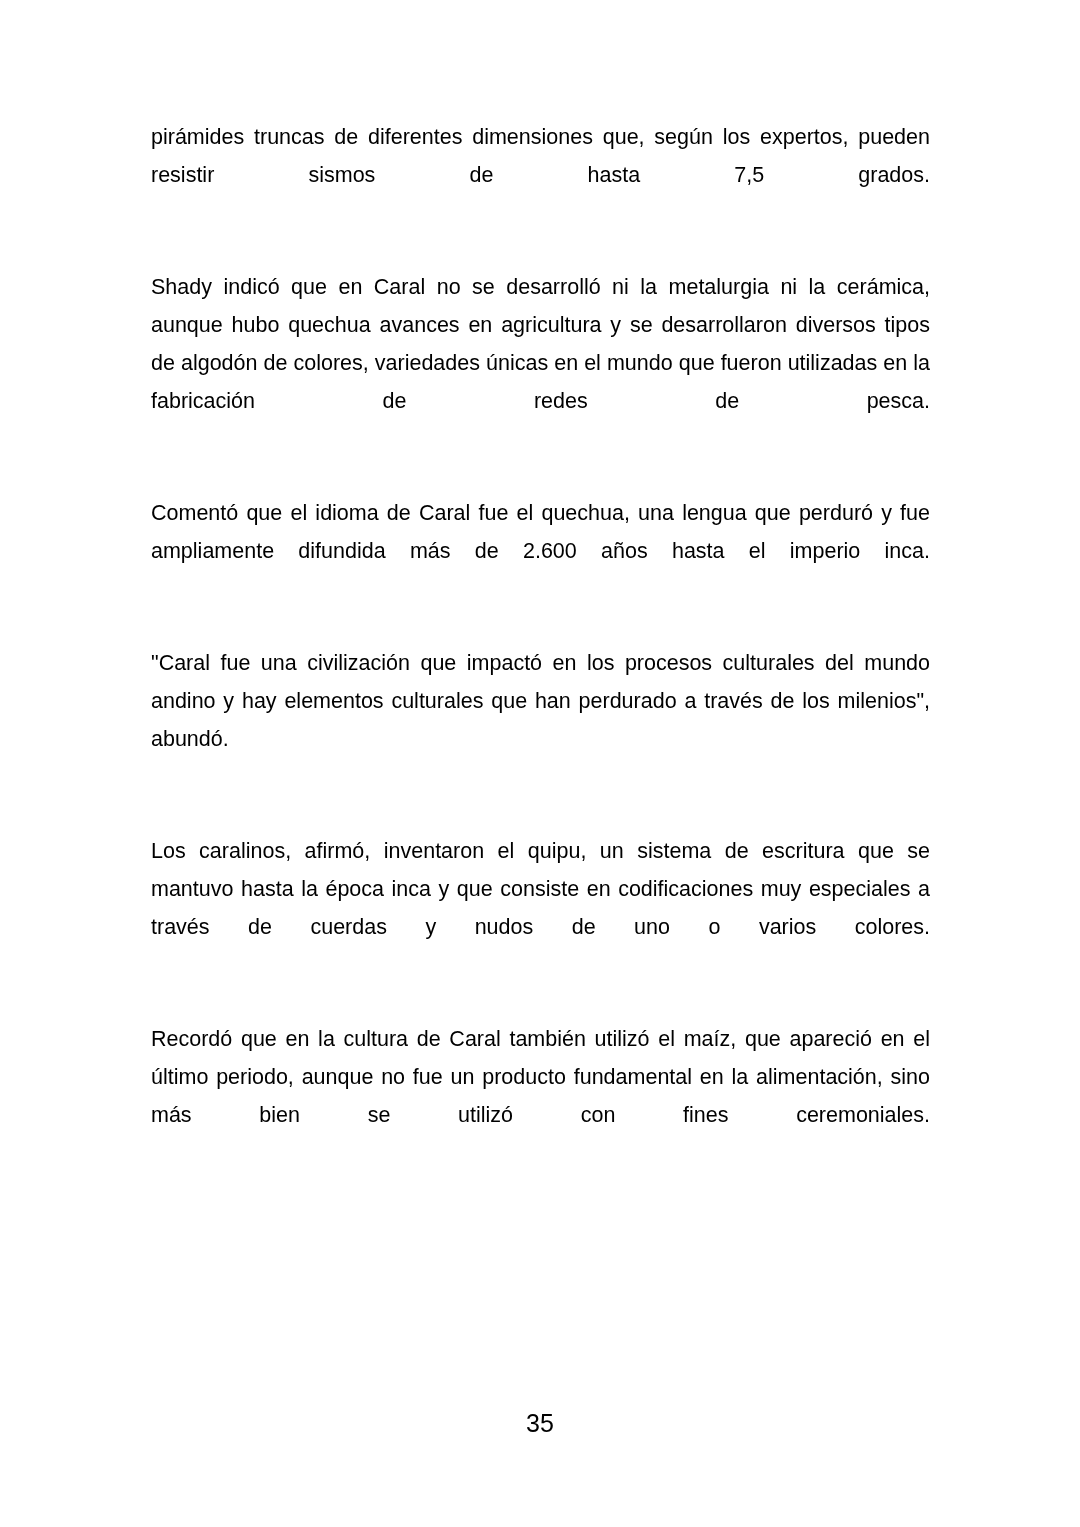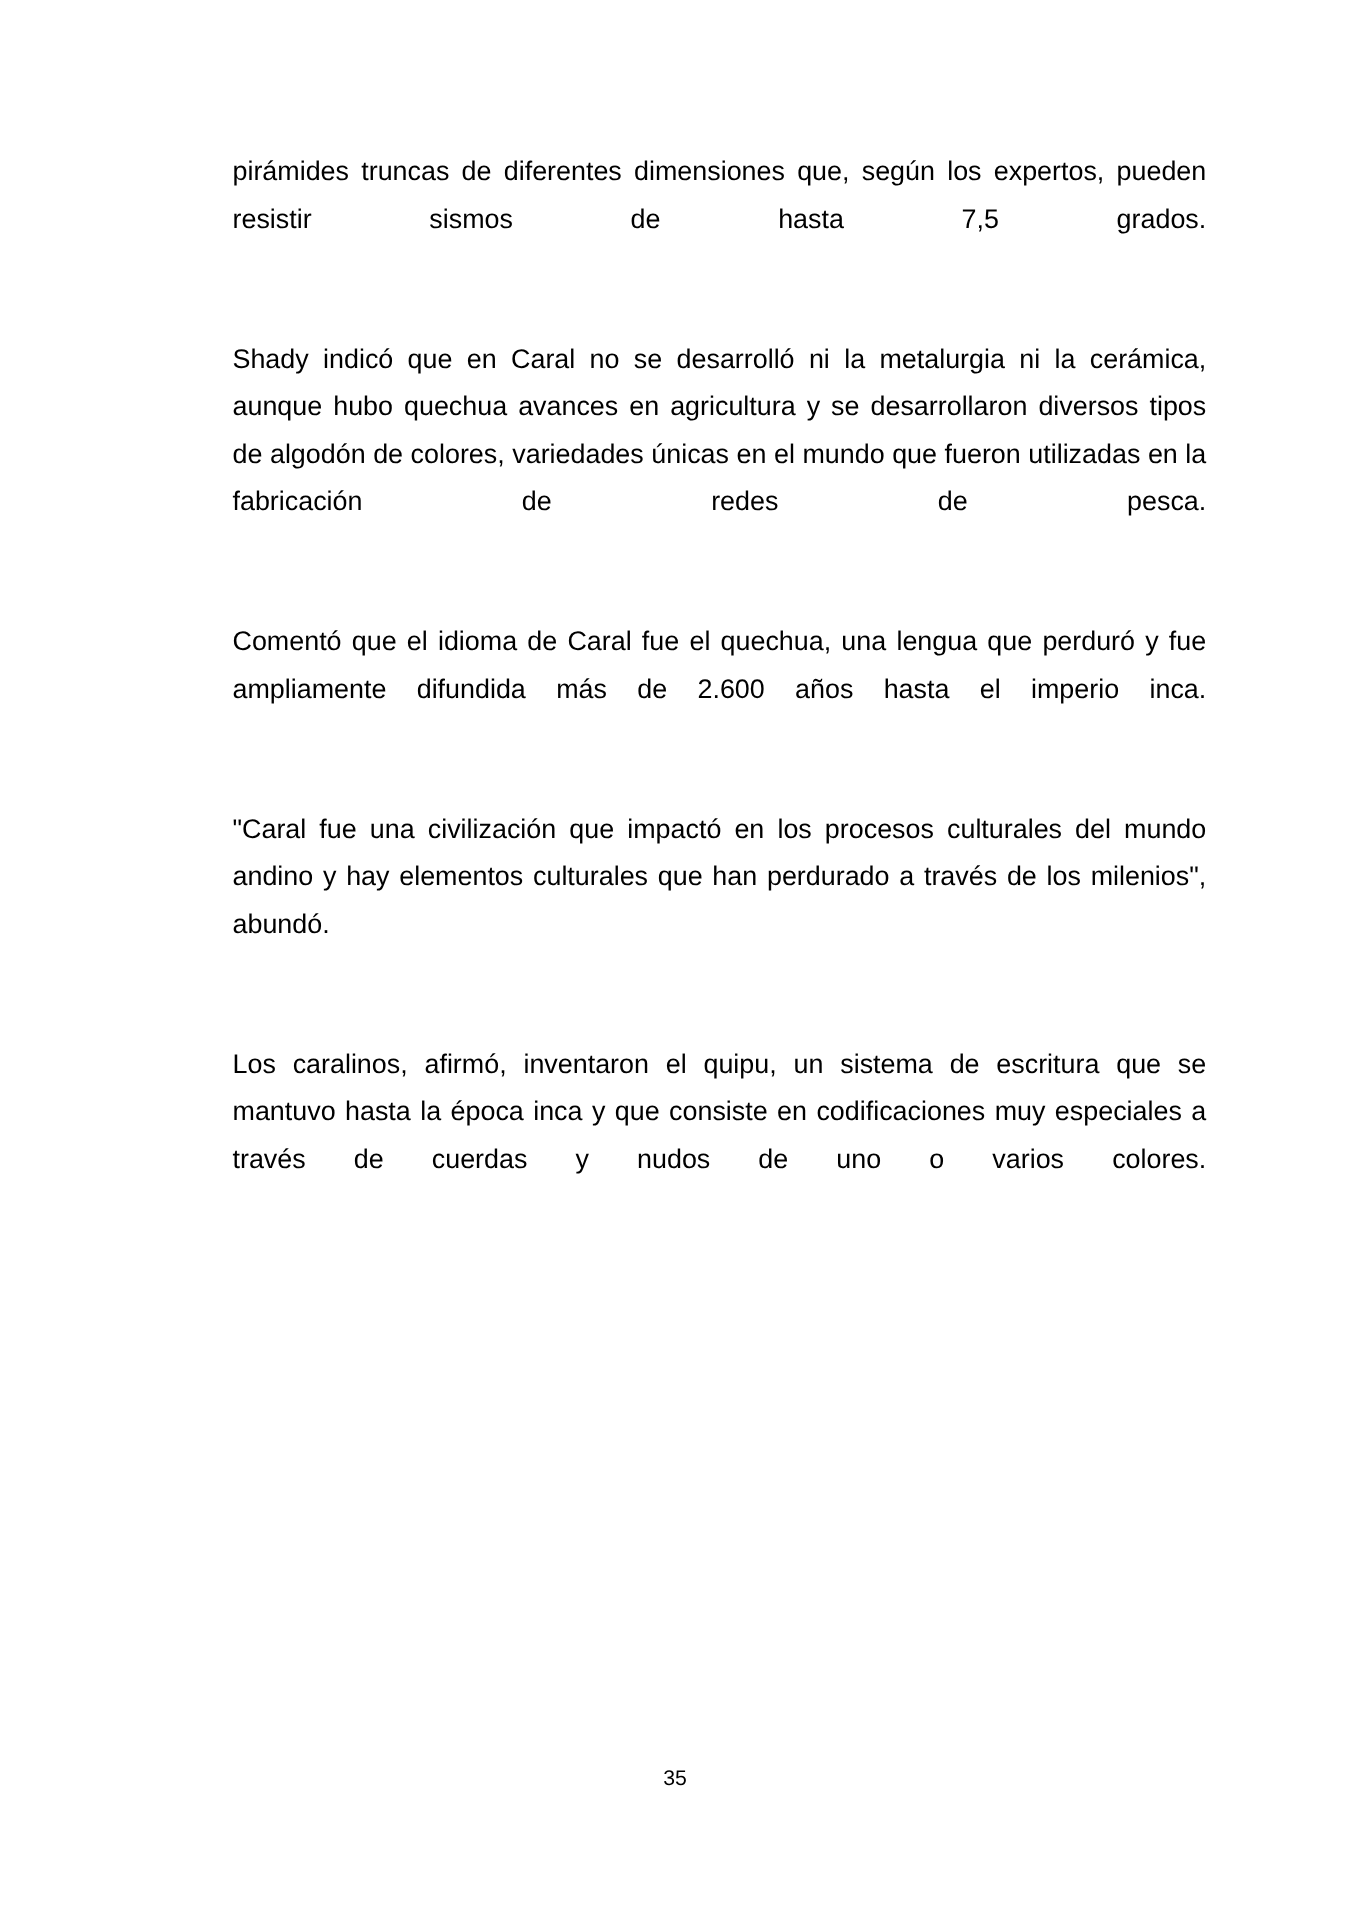--- a/index.html
+++ b/index.html
@@ -17,21 +17,20 @@
     margin: 0 auto;
     overflow: hidden;
     box-sizing: border-box;
   }
 
   .text-column {
     position: absolute;
     left: 151px;
     top: 118px;
     width: 779px;
-    margin-left: 35px;
   }
 
   .doc-paragraph {
     font-family: "Liberation Sans", "DejaVu Sans", sans-serif;
     font-size: 21.5px;
     line-height: 38px;
     color: #000000;
     text-align: justify;
     text-justify: inter-word;
     margin: 0 0 36px 0;
@@ -51,21 +50,21 @@
     width: 100%;
   }
 
   .page-number {
     position: absolute;
     left: 0;
     right: 0;
     top: 1409px;
     text-align: center;
     font-family: "Liberation Sans", "DejaVu Sans", sans-serif;
-    font-size: 17px;
+    font-size: 25px;
     line-height: 28px;
     color: #000000;
   }
 </style>
 </head>
 <body>
 
 <div class="page">
 
   <div class="text-column">
@@ -73,19 +72,20 @@
     <p class="doc-paragraph">pirámides truncas de diferentes dimensiones que, según los expertos, pueden resistir sismos de hasta 7,5 grados.</p>
 
     <p class="doc-paragraph">Shady indicó que en Caral no se desarrolló ni la metalurgia ni la cerámica, aunque hubo quechua avances en agricultura y se desarrollaron diversos tipos de algodón de colores, variedades únicas en el mundo que fueron utilizadas en la fabricación de redes de pesca.</p>
 
     <p class="doc-paragraph">Comentó que el idioma de Caral fue el quechua, una lengua que perduró y fue ampliamente difundida más de 2.600 años hasta el imperio inca.</p>
 
     <p class="doc-paragraph">"Caral fue una civilización que impactó en los procesos culturales del mundo andino y hay elementos culturales que han perdurado a través de los milenios", abundó.</p>
 
     <p class="doc-paragraph">Los caralinos, afirmó, inventaron el quipu, un sistema de escritura que se mantuvo hasta la época inca y que consiste en codificaciones muy especiales a través de cuerdas y nudos de uno o varios colores.</p>
 
+    <p class="doc-paragraph">Recordó que en la cultura de Caral también utilizó el maíz, que apareció en el último periodo, aunque no fue un producto fundamental en la alimentación, sino más bien se utilizó con fines ceremoniales.</p>
 
 
   </div>
 
   <div class="page-number">35</div>
 
 </div>
 
 </body></html>

